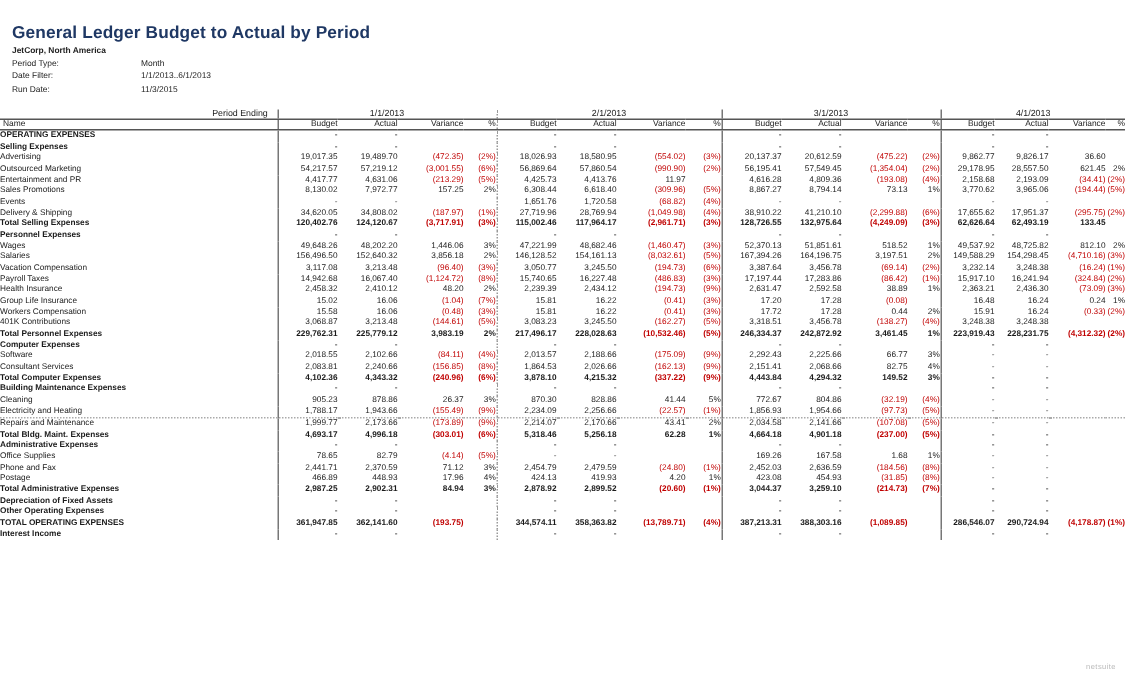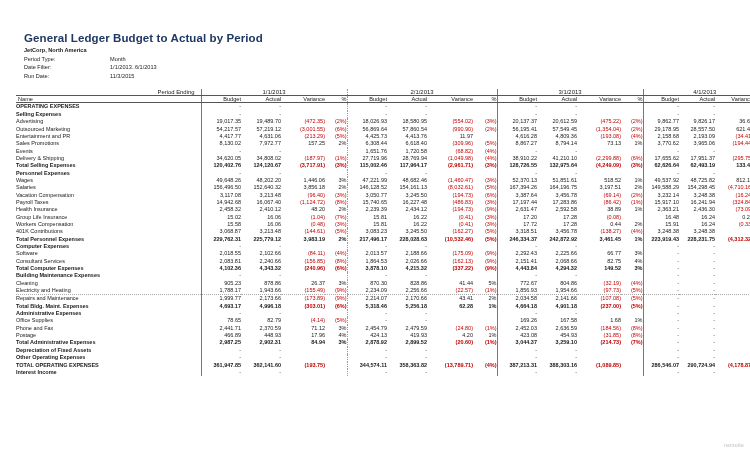--- a/index.html
+++ b/index.html
@@ -11,21 +11,21 @@
     background: #ffffff;
     font-family: "Liberation Sans", sans-serif;
     overflow: hidden;
   }
 
   #page {
     position: relative;
     width: 750px;
     height: 451px;
     background: #fff;
-    padding: 16px;
+    padding: 0;
   }
 
   
   .report-header {
     padding: 16px 0 0 8px;
   }
   .report-title {
     font-size: 11.5px;
     font-weight: bold;
     color: #1f3864;

